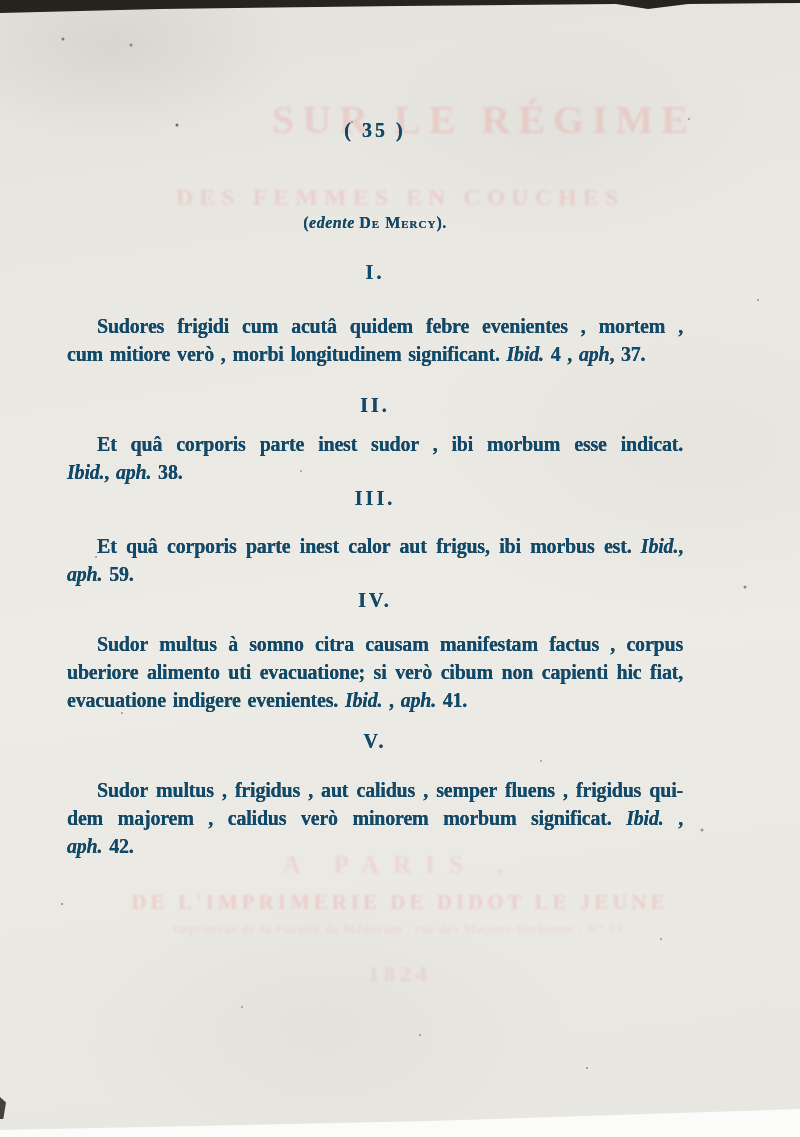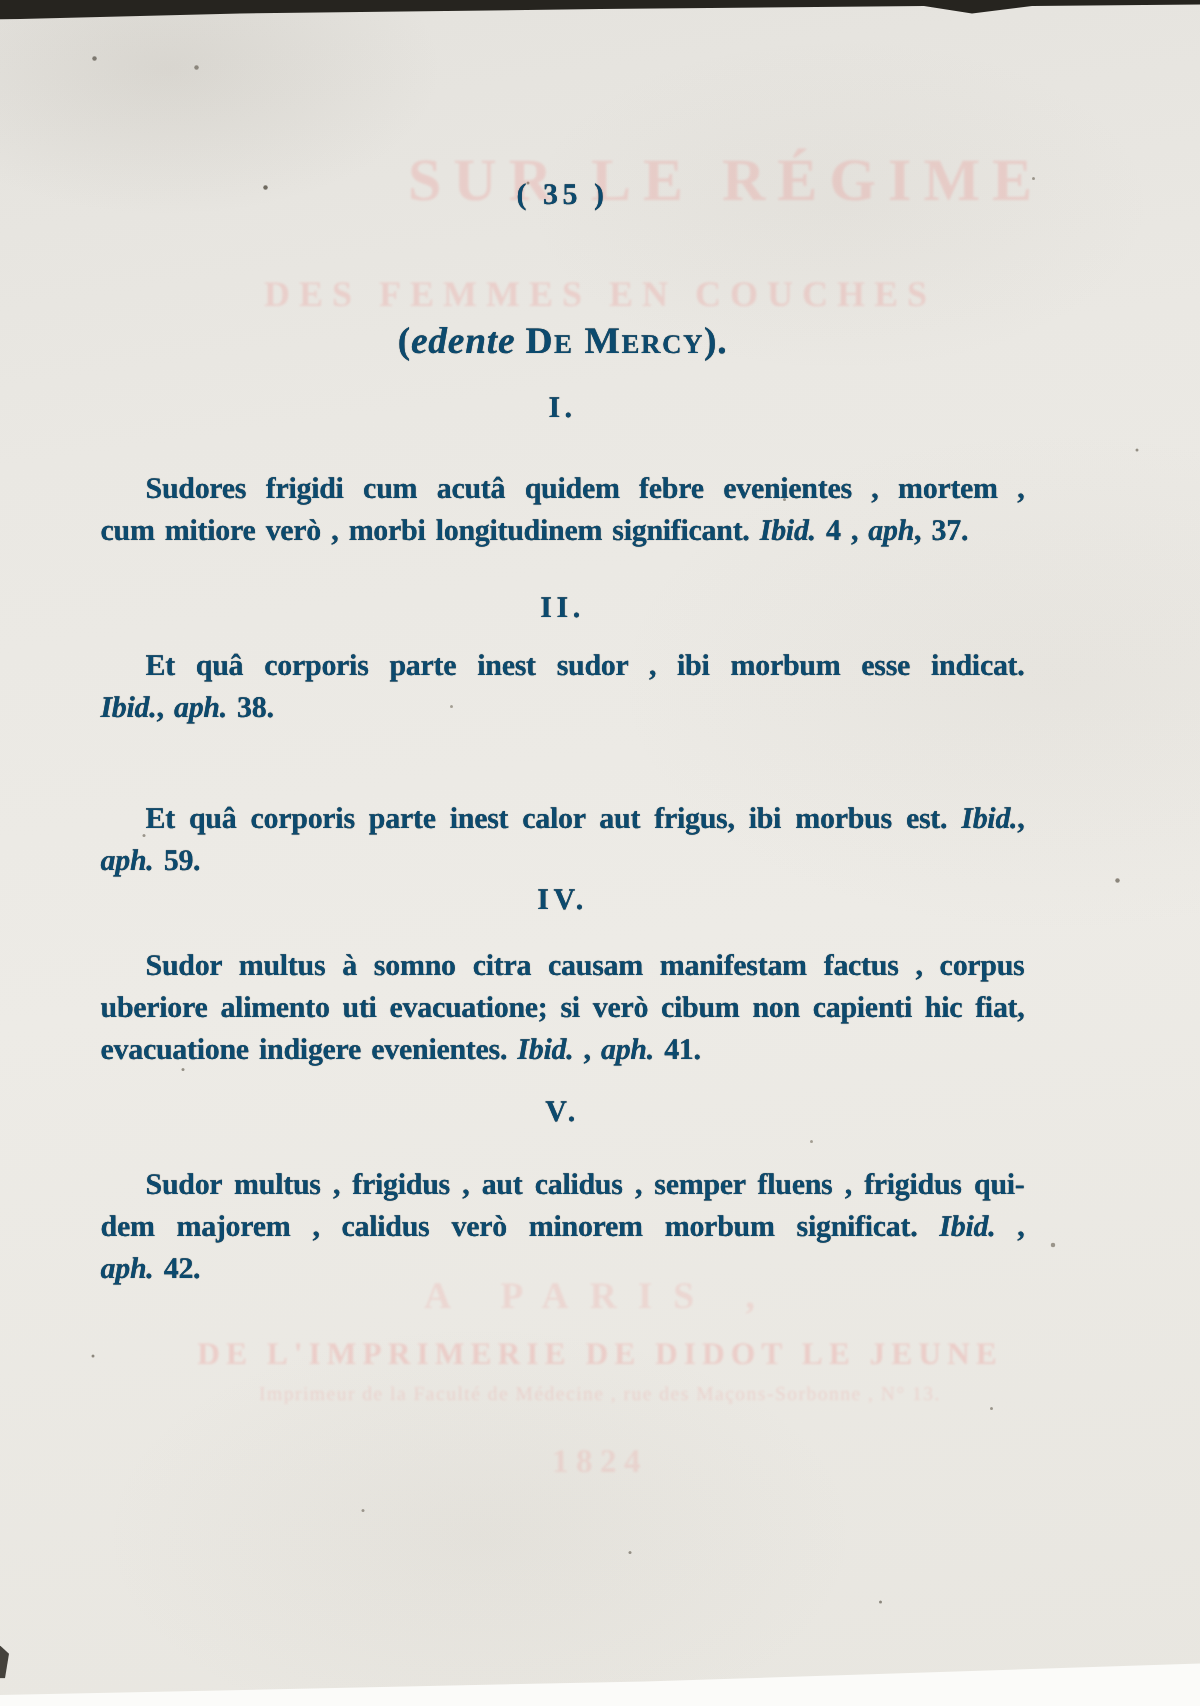--- a/index.html
+++ b/index.html
@@ -56,21 +56,21 @@
   .g-year{top:961px;font-size:22px;letter-spacing:5px;opacity:0.11;}
   
   .content{
     position:absolute;left:67px;top:0;width:616px;height:1137px;
     color:#0c4a6e;
   }
   .content > div{position:absolute;width:100%;}
   .ink{text-shadow:0 0 0.5px rgba(30,28,25,0.85);}
   .page-number{top:119px;text-align:center;font-size:20px;font-weight:700;letter-spacing:3px;}
   .title{top:167px;text-align:center;font-size:25px;font-weight:700;letter-spacing:2.5px;white-space:nowrap;}
-  .byline{top:214px;text-align:center;font-size:25px;font-weight:700;letter-spacing:0.5px;}
+  .byline{top:214px;text-align:center;font-size:16px;font-weight:700;letter-spacing:0.5px;}
   .sec-heading{position:absolute;width:100%;text-align:center;font-size:20px;font-weight:700;letter-spacing:3px;}
   .sec-body{position:absolute;width:100%;}
   .h1{top:261px;}.b1{top:312px;}
   .h2{top:394px;}.b2{top:430px;}
   .h3{top:487px;}.b3{top:532px;}
   .h4{top:589px;}.b4{top:630px;}
   .h5{top:730px;}.b5{top:776px;}
   .tline{
     font-size:20px;font-weight:700;line-height:28px;
     letter-spacing:-0.2px;word-spacing:2px;white-space:nowrap;
@@ -106,20 +106,21 @@
       <div class="tline indent full"><span>Sudores frigidi cum acutâ quidem febre evenientes , mortem ,</span></div>
       <div class="tline end"><span>cum mitiore verò , morbi longitudinem significant. </span><span class="it">Ibid.</span><span> 4 , </span><span class="it">aph</span><span>, 37.</span></div>
     </div>
 
   <div class="sec-heading ink h2">II.</div>
   <div class="sec-body b2">
       <div class="tline indent full"><span>Et quâ corporis parte inest sudor , ibi morbum esse indicat.</span></div>
       <div class="tline end"><span class="it">Ibid.</span><span>, </span><span class="it">aph.</span><span> 38.</span></div>
     </div>
 
+  <div class="sec-heading ink h3">III.</div>
   <div class="sec-body b3">
       <div class="tline indent full"><span>Et quâ corporis parte inest calor aut frigus, ibi morbus est. </span><span class="it">Ibid.</span><span>,</span></div>
       <div class="tline end"><span class="it">aph.</span><span> 59.</span></div>
     </div>
 
   <div class="sec-heading ink h4">IV.</div>
   <div class="sec-body b4">
       <div class="tline indent full"><span>Sudor multus à somno citra causam manifestam factus , corpus</span></div>
       <div class="tline full"><span>uberiore alimento uti evacuatione; si verò cibum non capienti hic fiat,</span></div>
       <div class="tline end"><span>evacuatione indigere evenientes. </span><span class="it">Ibid.</span><span> , </span><span class="it">aph.</span><span> 41.</span></div>

